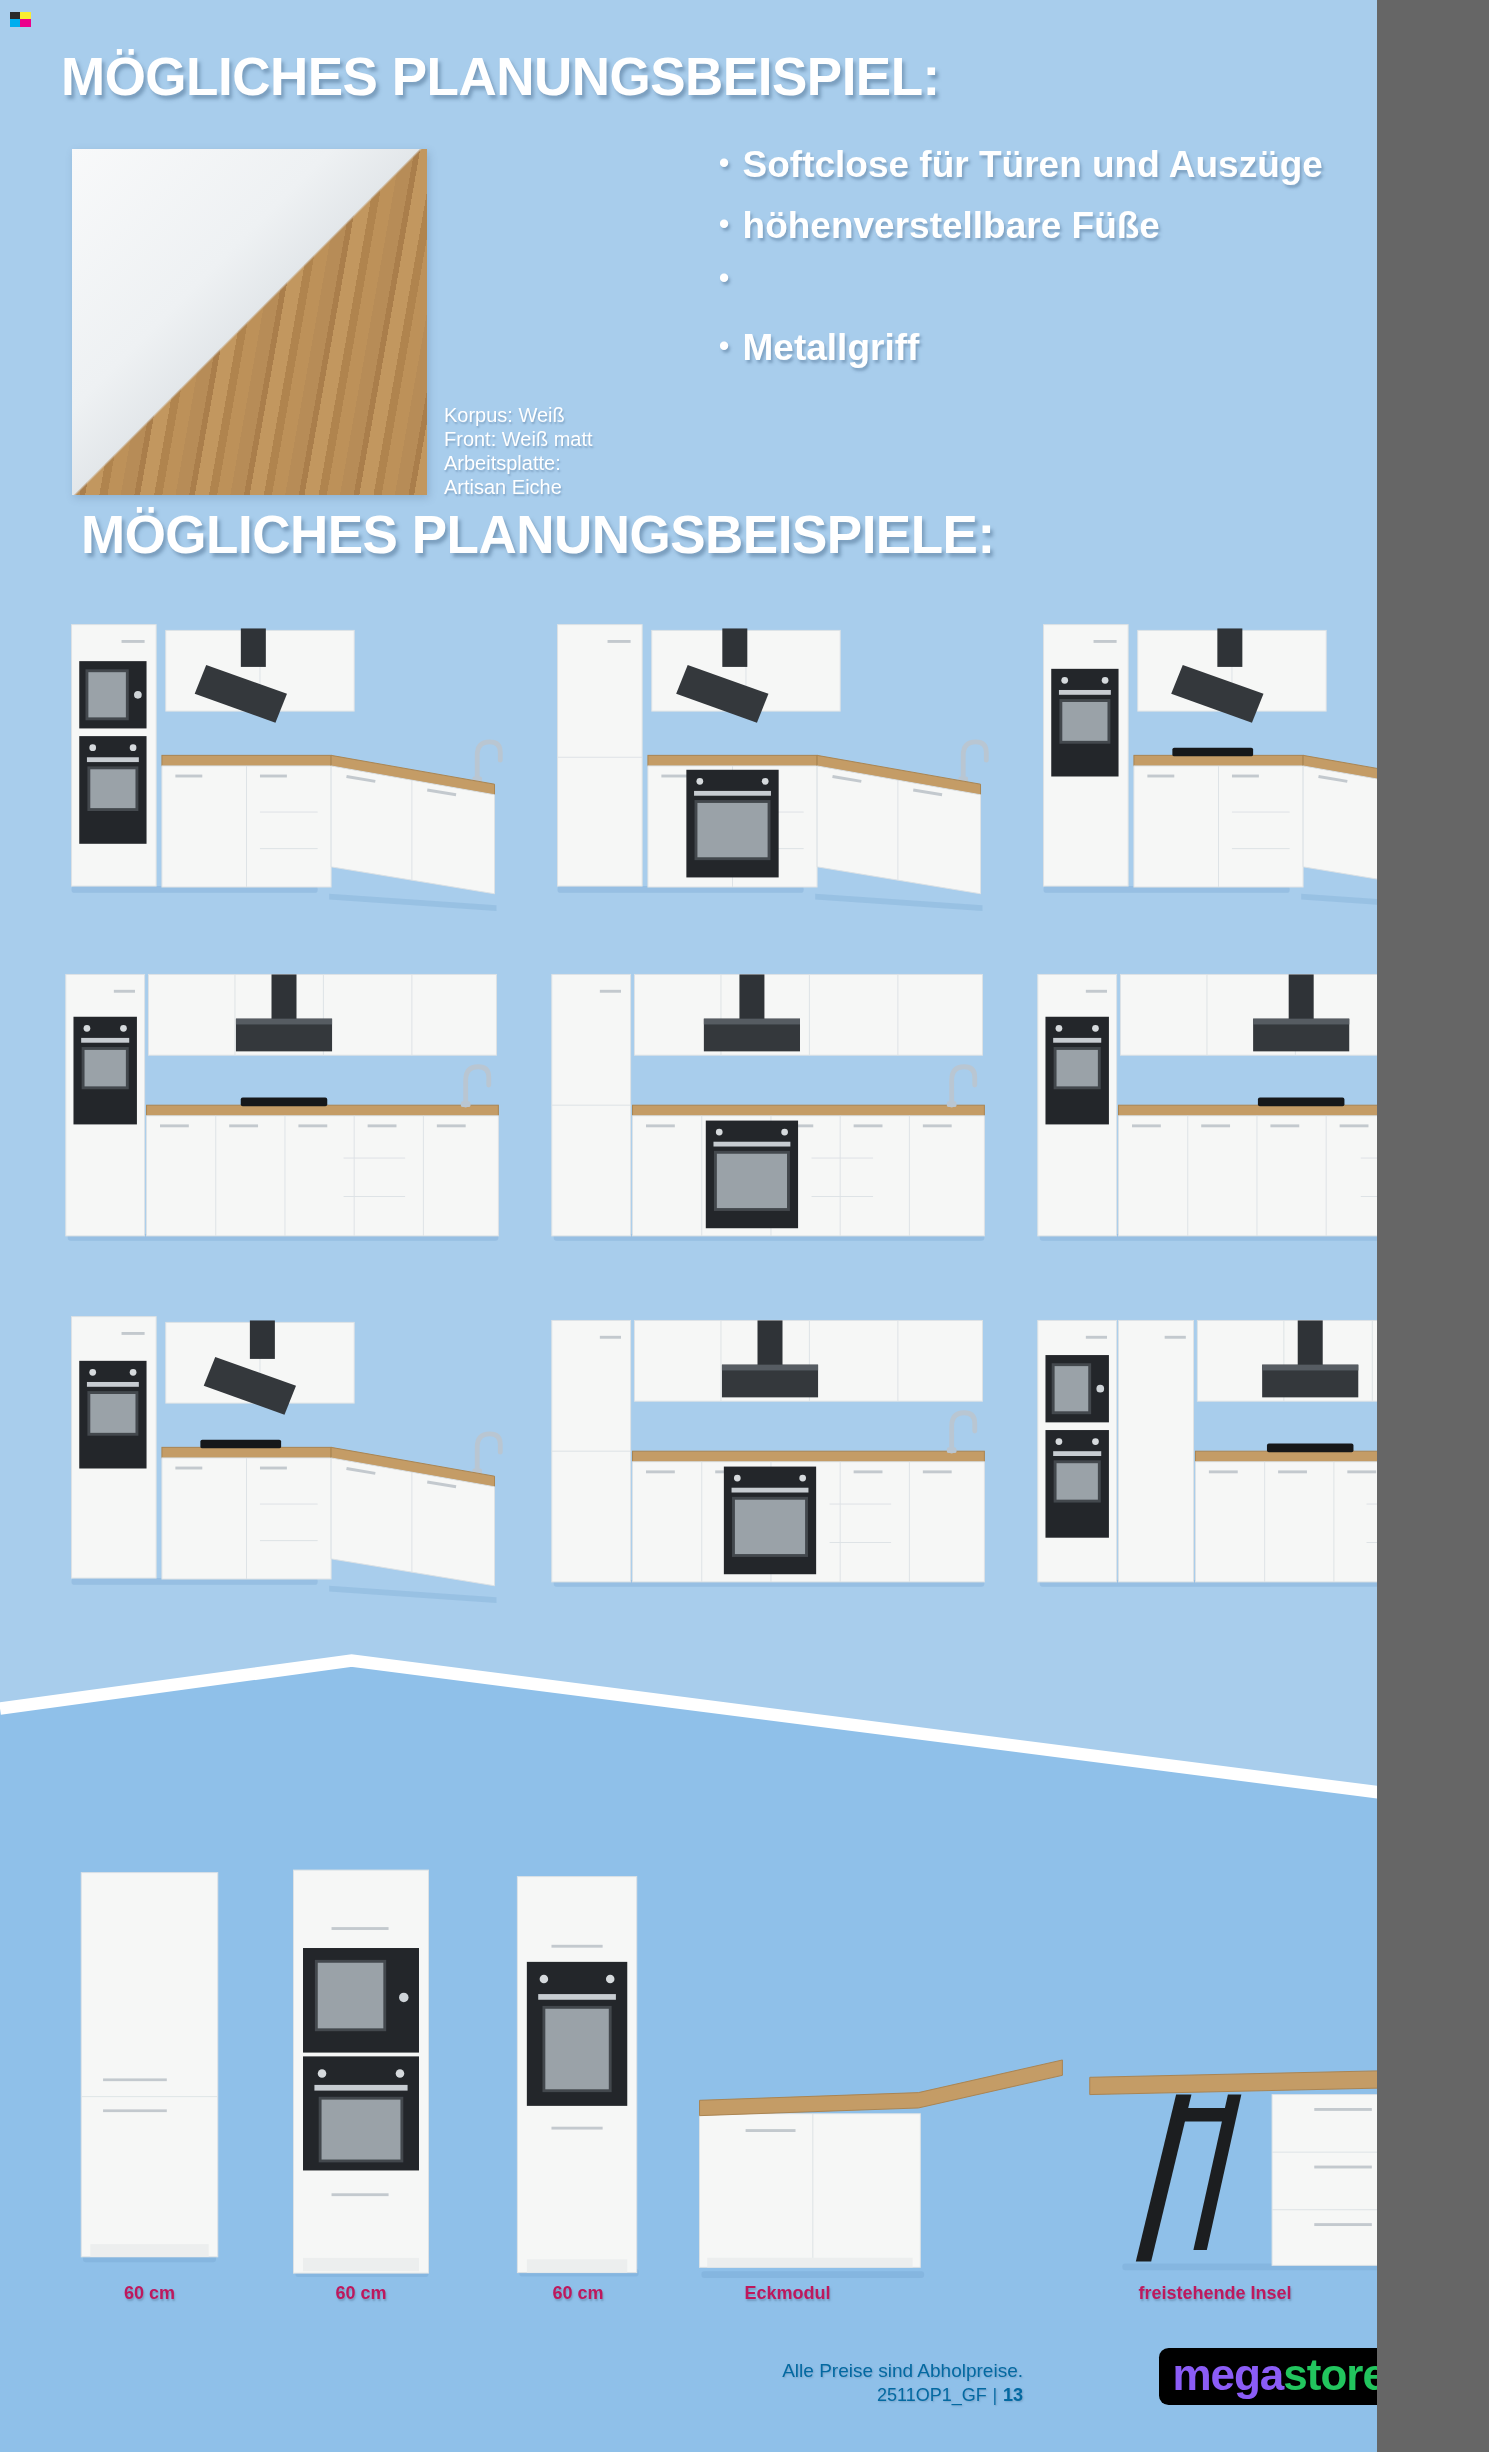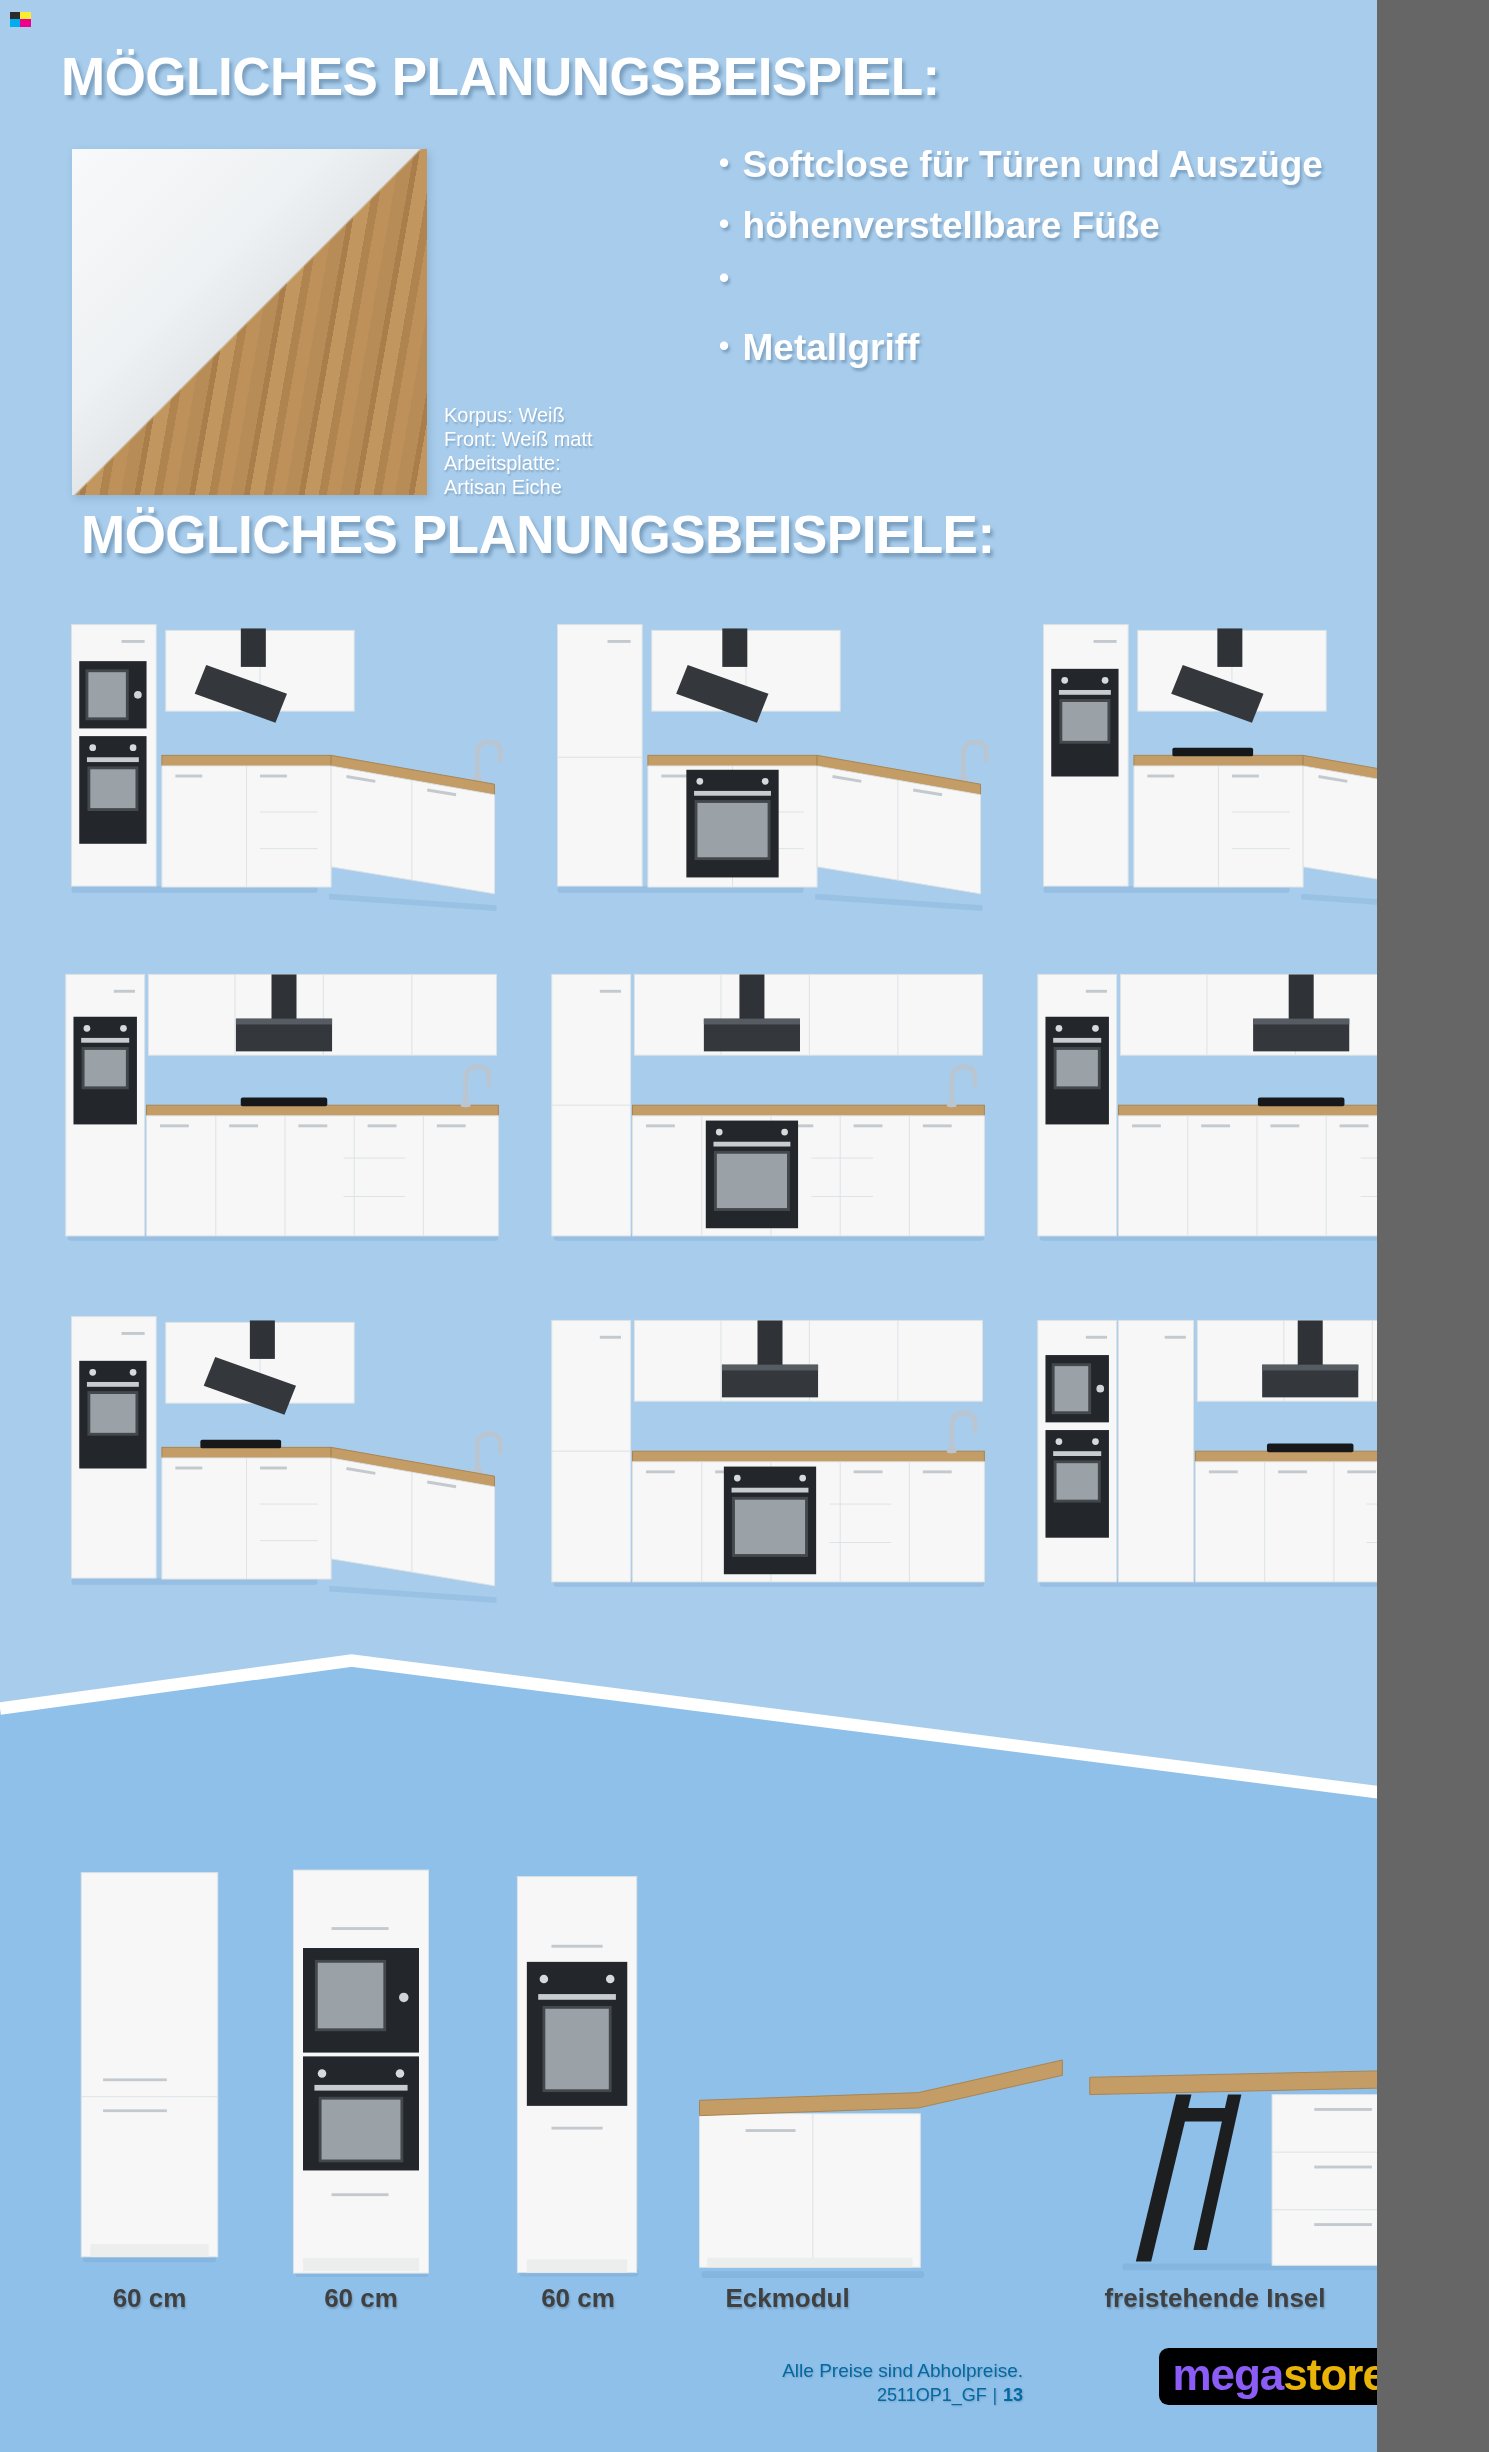--- a/index.html
+++ b/index.html
@@ -44,21 +44,21 @@
   
   #divider-svg{left:0;top:1624px;width:1489px;height:829px;}
 
   
   .unit-box svg{display:block;width:100%;height:100%;}
   #unit-1{left:63px; top:1856px;width:173px;height:423px;}
   #unit-2{left:284px;top:1864px;width:154px;height:419px;}
   #unit-3{left:506px;top:1870px;width:144px;height:413px;}
   #unit-4{left:688px;top:2052px;width:384px;height:231px;}
   #unit-5{left:1084px;top:2052px;width:355px;height:231px;}
-  .unit-label{color:#404040;font-weight:bold;font-size:26px;text-align:center;
+  .unit-label{color:#be185d;font-weight:bold;font-size:18px;text-align:center;
      text-shadow:1px 1.9px 1.9px rgba(84,118,152,0.5);white-space:nowrap;}
   #unit-label-1{left:63px; top:2283px;width:173px;}
   #unit-label-2{left:284px;top:2283px;width:154px;}
   #unit-label-3{left:506px;top:2283px;width:144px;}
   #unit-label-4{left:672px;top:2283px;width:231px;}
   #unit-label-5{left:1042px;top:2283px;width:346px;}
 
   
   #footer-note{right:354px;top:2359px;text-align:right;color:#0369a1;
      text-shadow:1px 1px 1.9px rgba(84,118,152,0.4);}
@@ -554,17 +554,17 @@
   <div id="unit-label-5" class="abs unit-label">freistehende Insel</div>
 
   <div id="footer-note" class="abs">
     <div id="footer-line-1">Alle Preise sind Abholpreise.</div>
     <div id="footer-line-2">
       <span>2511OP1_GF</span><span class="bar">|</span><span class="pagenum">13</span>
     </div>
   </div>
 
   <div id="logo" class="abs" style="background: rgb(0, 0, 0);">
-    <span id="logo-part1" style="color: #8b5cf6;">mega</span><span id="logo-part2" style="color: #eab308;">store</span>
+    <span id="logo-part1" style="color: #8b5cf6;">mega</span><span id="logo-part2" style="color: #22c55e;">store</span>
   </div>
 
 </div>
 
 
 </body></html>

